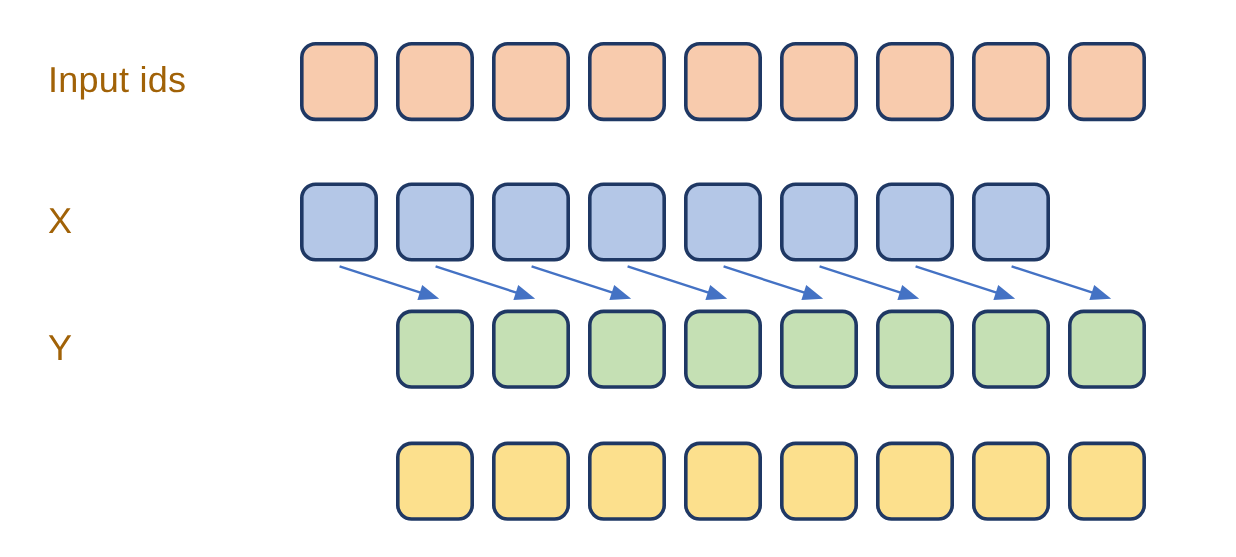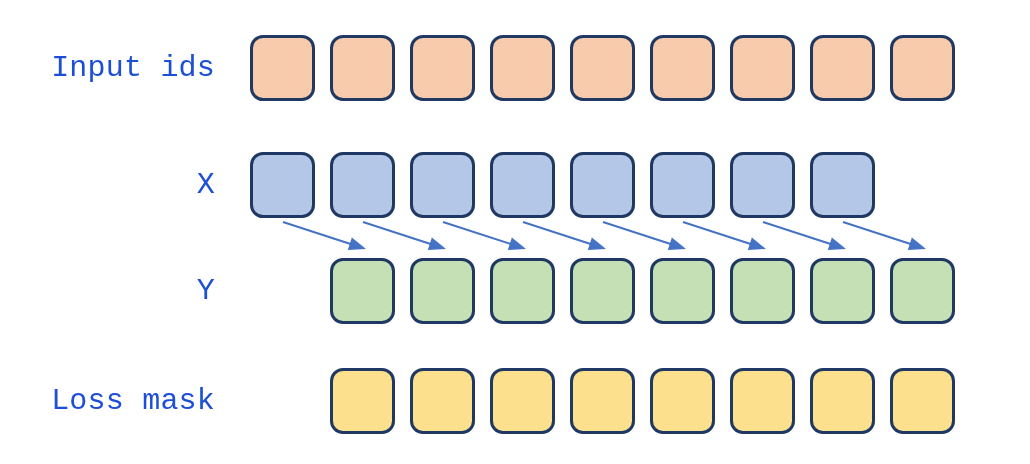--- a/index.html
+++ b/index.html
@@ -14,23 +14,22 @@
     overflow: hidden;
   }
   #diagram {
     position: relative;
     width: 1030px;
     height: 464px;
     background: #ffffff;
   }
   .row-label {
     position: absolute;
-    text-align: right;
-    color: #1d4ed8;
-    font-family: Liberation Mono, monospace;
+    color: #a16207;
+    font-family: Liberation Sans, sans-serif;
     font-size: 30px;
     line-height: 1;
     white-space: nowrap;
     letter-spacing: 0.2px;
   }
   .token-box {
     position: absolute;
     box-sizing: border-box;
     width: 65px;
     height: 66px;
@@ -105,21 +104,20 @@
     <div class="token-box" style="left: 810px; top: 152px; background: rgb(180, 199, 231); width: 65px; height: 66px; border-radius: 13px; border-width: 3px; border-color: rgb(31, 56, 100);"></div>
     <div class="row-label" style="left: 40px; top: 276px; width: 175px;">Y</div>
     <div class="token-box" style="left: 330px; top: 258px; background: rgb(197, 224, 180); width: 65px; height: 66px; border-radius: 13px; border-width: 3px; border-color: rgb(31, 56, 100);"></div>
     <div class="token-box" style="left: 410px; top: 258px; background: rgb(197, 224, 180); width: 65px; height: 66px; border-radius: 13px; border-width: 3px; border-color: rgb(31, 56, 100);"></div>
     <div class="token-box" style="left: 490px; top: 258px; background: rgb(197, 224, 180); width: 65px; height: 66px; border-radius: 13px; border-width: 3px; border-color: rgb(31, 56, 100);"></div>
     <div class="token-box" style="left: 570px; top: 258px; background: rgb(197, 224, 180); width: 65px; height: 66px; border-radius: 13px; border-width: 3px; border-color: rgb(31, 56, 100);"></div>
     <div class="token-box" style="left: 650px; top: 258px; background: rgb(197, 224, 180); width: 65px; height: 66px; border-radius: 13px; border-width: 3px; border-color: rgb(31, 56, 100);"></div>
     <div class="token-box" style="left: 730px; top: 258px; background: rgb(197, 224, 180); width: 65px; height: 66px; border-radius: 13px; border-width: 3px; border-color: rgb(31, 56, 100);"></div>
     <div class="token-box" style="left: 810px; top: 258px; background: rgb(197, 224, 180); width: 65px; height: 66px; border-radius: 13px; border-width: 3px; border-color: rgb(31, 56, 100);"></div>
     <div class="token-box" style="left: 890px; top: 258px; background: rgb(197, 224, 180); width: 65px; height: 66px; border-radius: 13px; border-width: 3px; border-color: rgb(31, 56, 100);"></div>
-    <div class="row-label" style="left: 20px; top: 386px; width: 195px;">Loss mask</div>
     <div class="token-box" style="left: 330px; top: 368px; background: rgb(252, 224, 141); width: 65px; height: 66px; border-radius: 13px; border-width: 3px; border-color: rgb(31, 56, 100);"></div>
     <div class="token-box" style="left: 410px; top: 368px; background: rgb(252, 224, 141); width: 65px; height: 66px; border-radius: 13px; border-width: 3px; border-color: rgb(31, 56, 100);"></div>
     <div class="token-box" style="left: 490px; top: 368px; background: rgb(252, 224, 141); width: 65px; height: 66px; border-radius: 13px; border-width: 3px; border-color: rgb(31, 56, 100);"></div>
     <div class="token-box" style="left: 570px; top: 368px; background: rgb(252, 224, 141); width: 65px; height: 66px; border-radius: 13px; border-width: 3px; border-color: rgb(31, 56, 100);"></div>
     <div class="token-box" style="left: 650px; top: 368px; background: rgb(252, 224, 141); width: 65px; height: 66px; border-radius: 13px; border-width: 3px; border-color: rgb(31, 56, 100);"></div>
     <div class="token-box" style="left: 730px; top: 368px; background: rgb(252, 224, 141); width: 65px; height: 66px; border-radius: 13px; border-width: 3px; border-color: rgb(31, 56, 100);"></div>
     <div class="token-box" style="left: 810px; top: 368px; background: rgb(252, 224, 141); width: 65px; height: 66px; border-radius: 13px; border-width: 3px; border-color: rgb(31, 56, 100);"></div>
     <div class="token-box" style="left: 890px; top: 368px; background: rgb(252, 224, 141); width: 65px; height: 66px; border-radius: 13px; border-width: 3px; border-color: rgb(31, 56, 100);"></div>
   </div>
 

